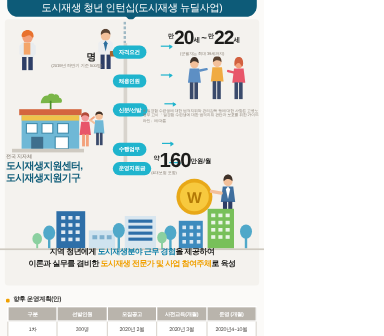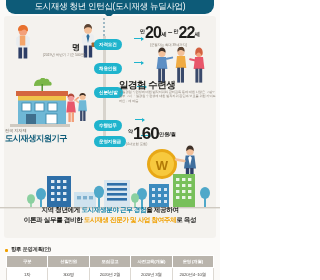--- a/index.html
+++ b/index.html
@@ -223,20 +223,21 @@
       <path d="M1.5 2.8C1.5 1 3 0 4.6 0s3.1 1 3.1 2.8c0 .7-.6.1-1.3-.4-1-.7-3.6-.4-4.1.4-.4.5-.8.5-.8-.0z" fill="#3f3229"></path>
       <path d="M1.2 7.2h6.8l1 11H.2z" fill="#6fb8d6"></path>
       <rect x="2.1" y="17.6" width="2.3" height="10.4" fill="#3a4a6b"></rect>
       <rect x="5.2" y="17.6" width="2.3" height="10.4" fill="#3a4a6b"></rect>
       <rect x="-2.6" y="6" width="5.4" height="1.6" rx=".8" fill="#f3c09a" transform="rotate(38 -2.6 6)"></rect>
     </g>
   </svg>
 
   <div class="orglabel">전국 지자체</div>
   <div class="orgname">
+    <div>도시재생지원센터,</div>
     <div>도시재생지원기구</div>
   </div>
 
   <div class="row" style="top:32px">
     <span class="badge">자격요건</span>
     <span class="connector" style="left:40px"></span>
   </div>
   <div class="ageblock">
     <span class="agepre">만</span><span class="agenum">20</span><span class="agesuf">세</span><span class="agedash">~</span><span class="agepre">만</span><span class="agenum">22</span><span class="agesuf">세</span>
   </div>
@@ -270,21 +271,20 @@
 
   <div class="row" style="top:56px">
     <span class="badge">채용인원</span>
     <span class="connector" style="left:40px"></span>
   </div>
 
   <div class="row" style="top:80px">
     <span class="badge">신분/선발</span>
     <span class="connector" style="left:43px"></span>
   </div>
-  <div class="h3title">일경험 수련생</div>
   <div class="h3body">※ 일경험 수련생에 대한 법적지위와 관리감독 등에 대한 사항은 고용노동부 고시 「일경험 수련생에 대한 법적지위 판단과 보호를 위한 가이드라인」에 따름</div>
 
   <div class="row" style="top:113px">
     <span class="badge">수행업무</span>
     <span class="connector" style="left:41px"></span>
   </div>
 
   <div class="row" style="top:129px">
     <span class="badge">운영지원금</span>
     <span class="connector" style="left:47px"></span>

